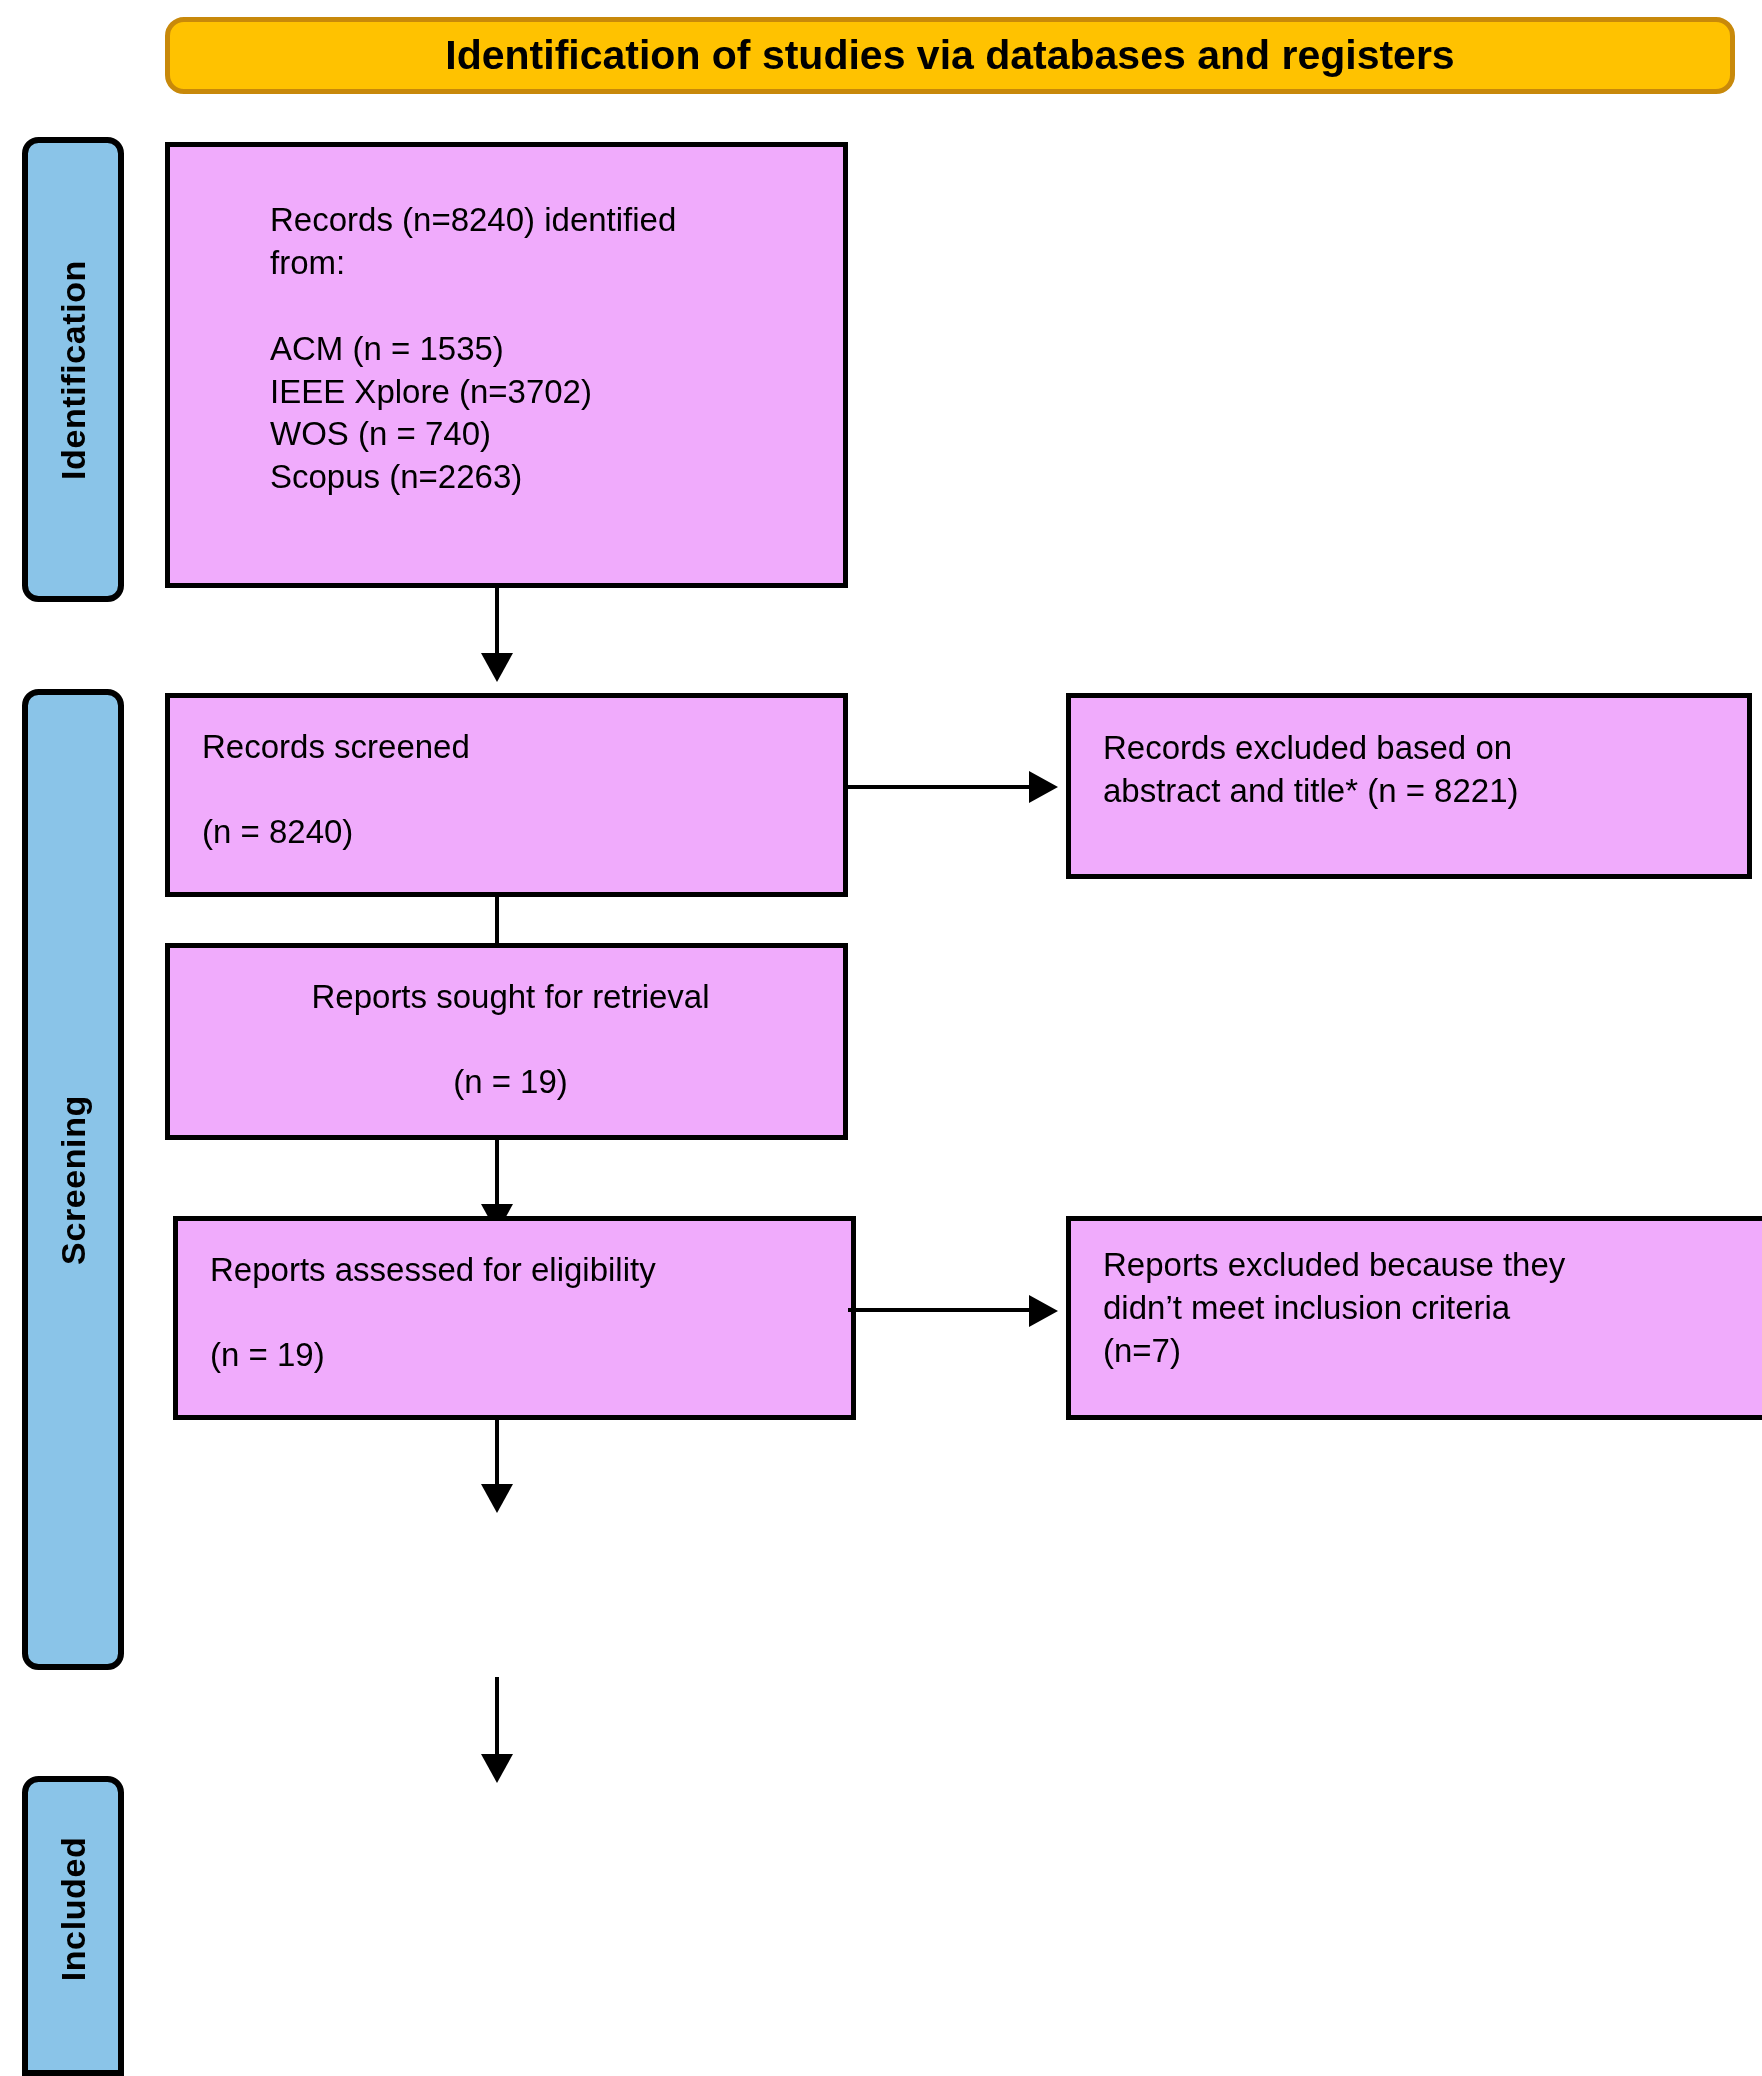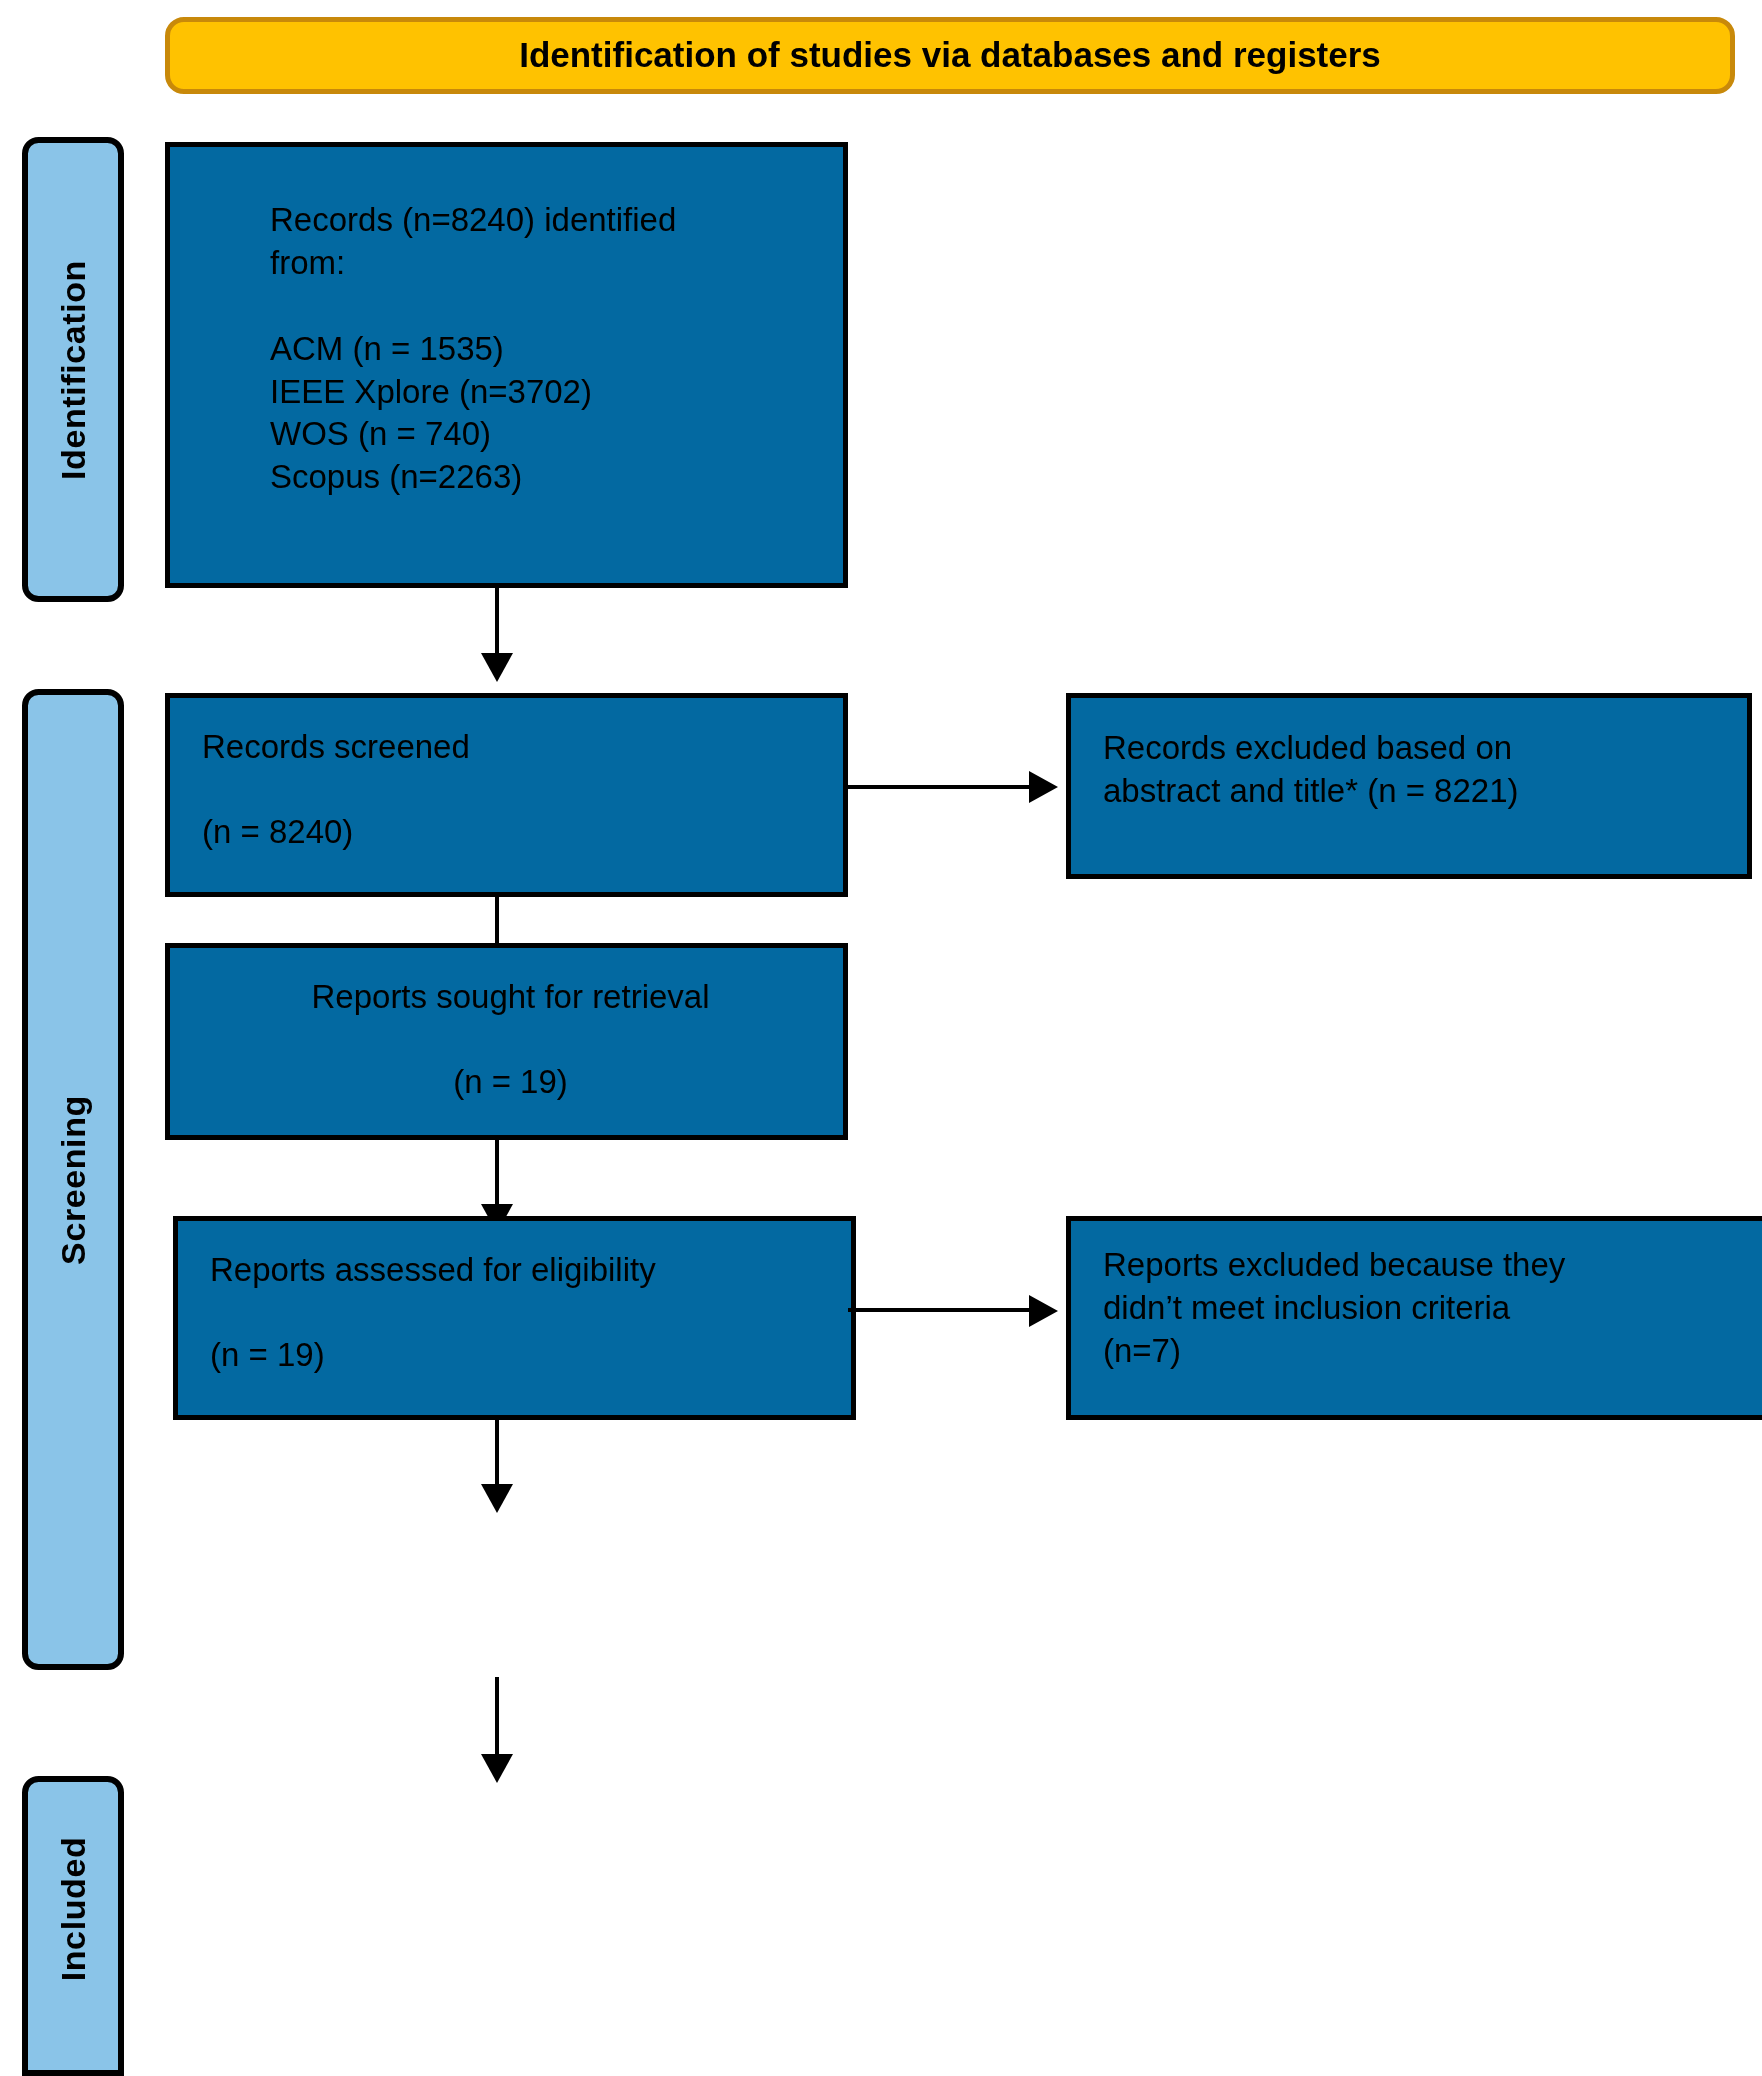--- a/index.html
+++ b/index.html
@@ -51,21 +51,21 @@
     font-weight: bold;
     color: #000000;
     font-size: 34px;
     letter-spacing: 0.6px;
   }
 
   
   .box {
     position: absolute;
     box-sizing: border-box;
-    background: #0369a1;
+    background: #f0abfc;
     border: 5px solid #000000;
     color: #000000;
   }
   .box-text {
     position: absolute;
     color: #000000;
     font-size: 33px;
     line-height: 1.30;
     white-space: pre-wrap;
   }
@@ -96,21 +96,21 @@
     border-top: 16px solid transparent;
     border-bottom: 16px solid transparent;
     border-left: 29px solid #000000;
   }
 </style>
 </head>
 <body>
 
 <div id="canvas">
 
-  <div class="banner" style="left:165px; top:16.5px; width:1570px; height:77px; font-size:35px;">
+  <div class="banner" style="left:165px; top:16.5px; width:1570px; height:77px; font-size:41px;">
     <span>Identification of studies via databases and registers</span>
   </div>
 
   <div class="rail" style="left:22px; top:137px; width:102px; height:465px;">
     <span class="rail-label">Identification</span>
   </div>
 
   <div class="rail" style="left:22px; top:689px; width:102px; height:981px;">
     <span class="rail-label">Screening</span>
   </div>

